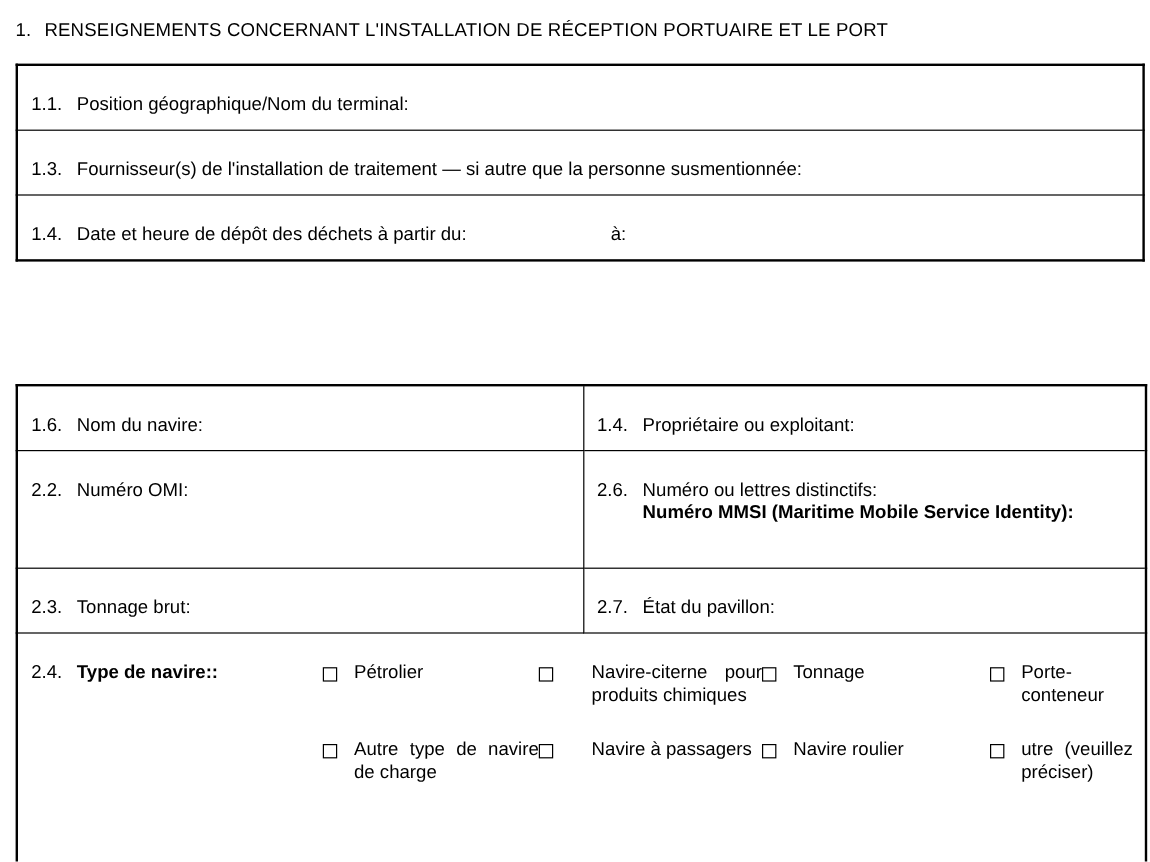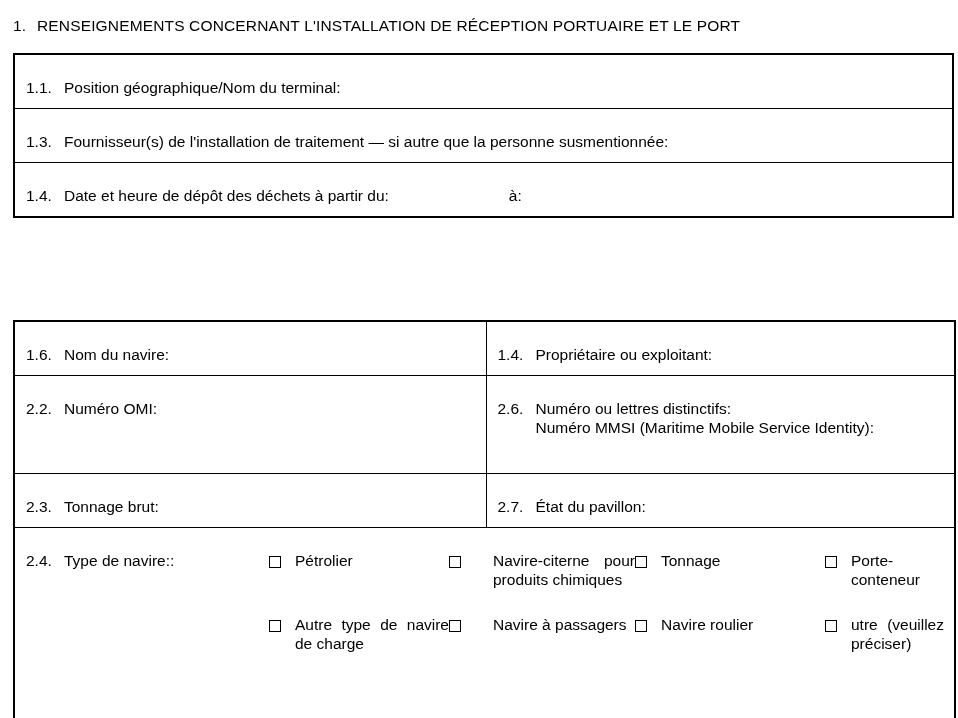--- a/index.html
+++ b/index.html
@@ -81,20 +81,21 @@
     white-space: nowrap;
   }
   .cell-body {
     flex: 1 1 auto;
     min-width: 0;
   }
   .cell-body .line { display: block; white-space: normal; }
   .cell-body .justified {
     text-align: justify;
     text-align-last: left;
+    font-weight: bold;
   }
 
   
   .inline-row {
     display: flex;
     align-items: baseline;
   }
   .inline-row .part-1 { flex: 0 0 auto; }
   .inline-row .part-spacer { flex: 0 0 120px; }
 

